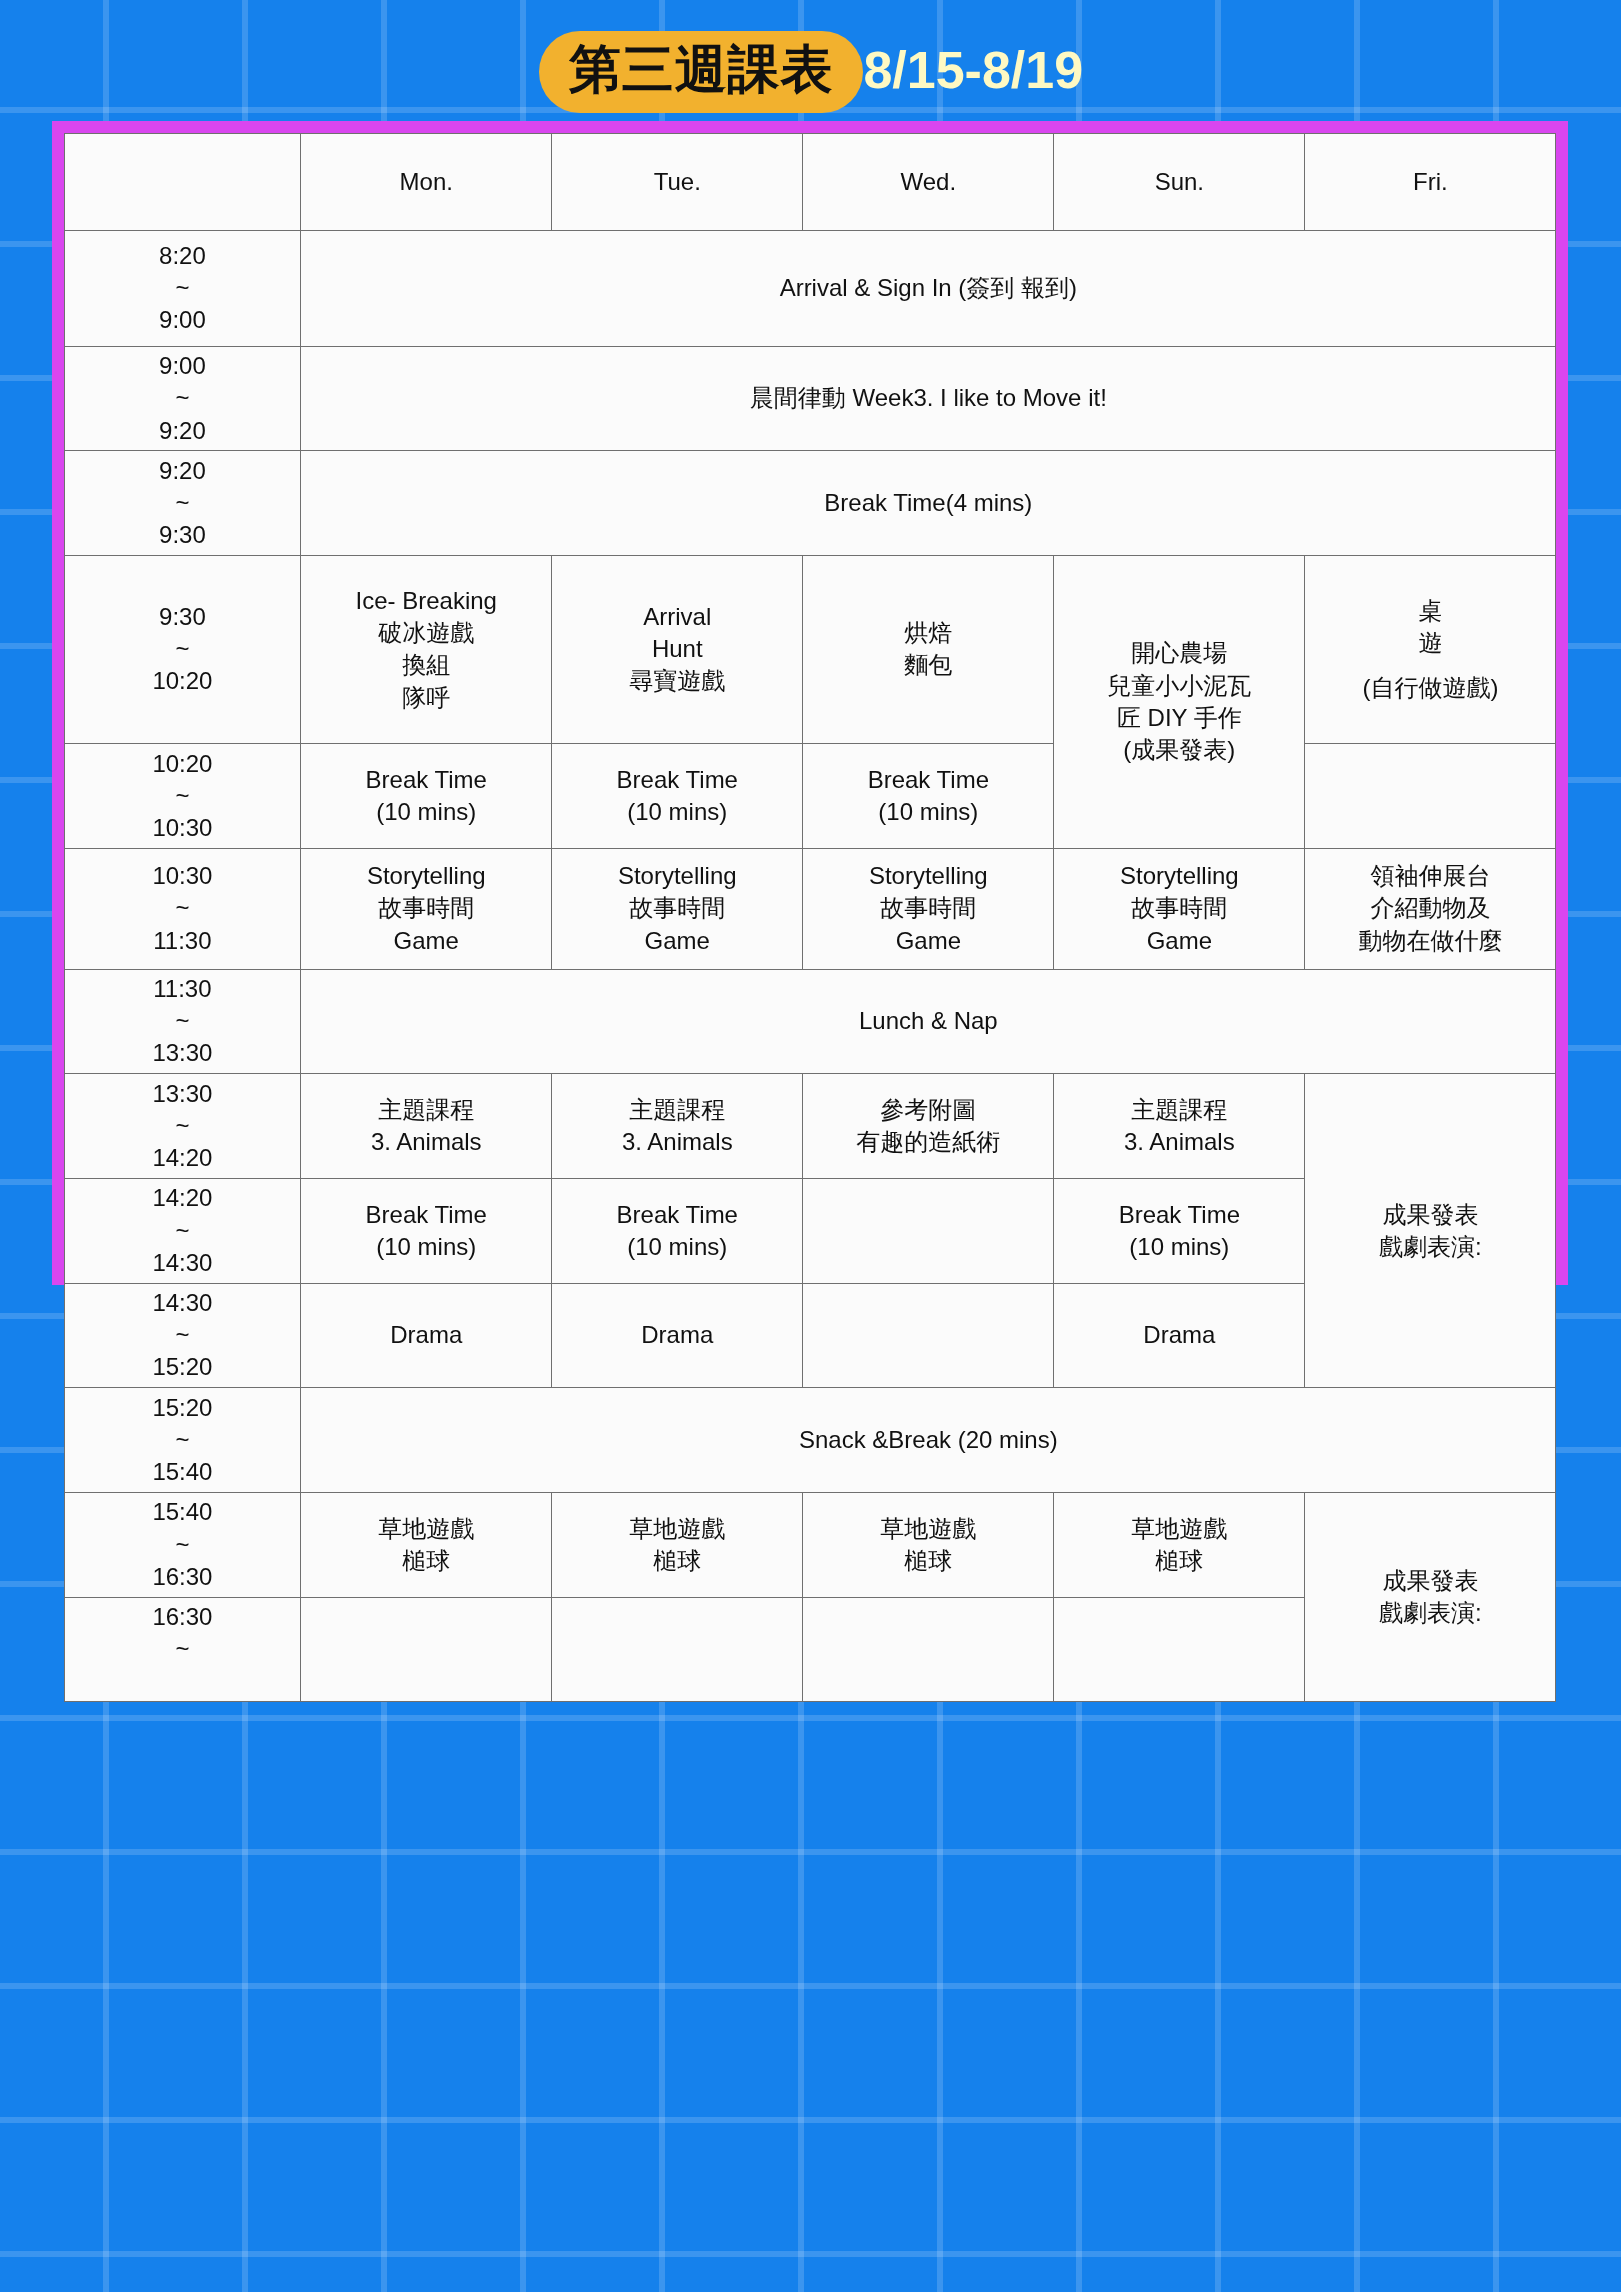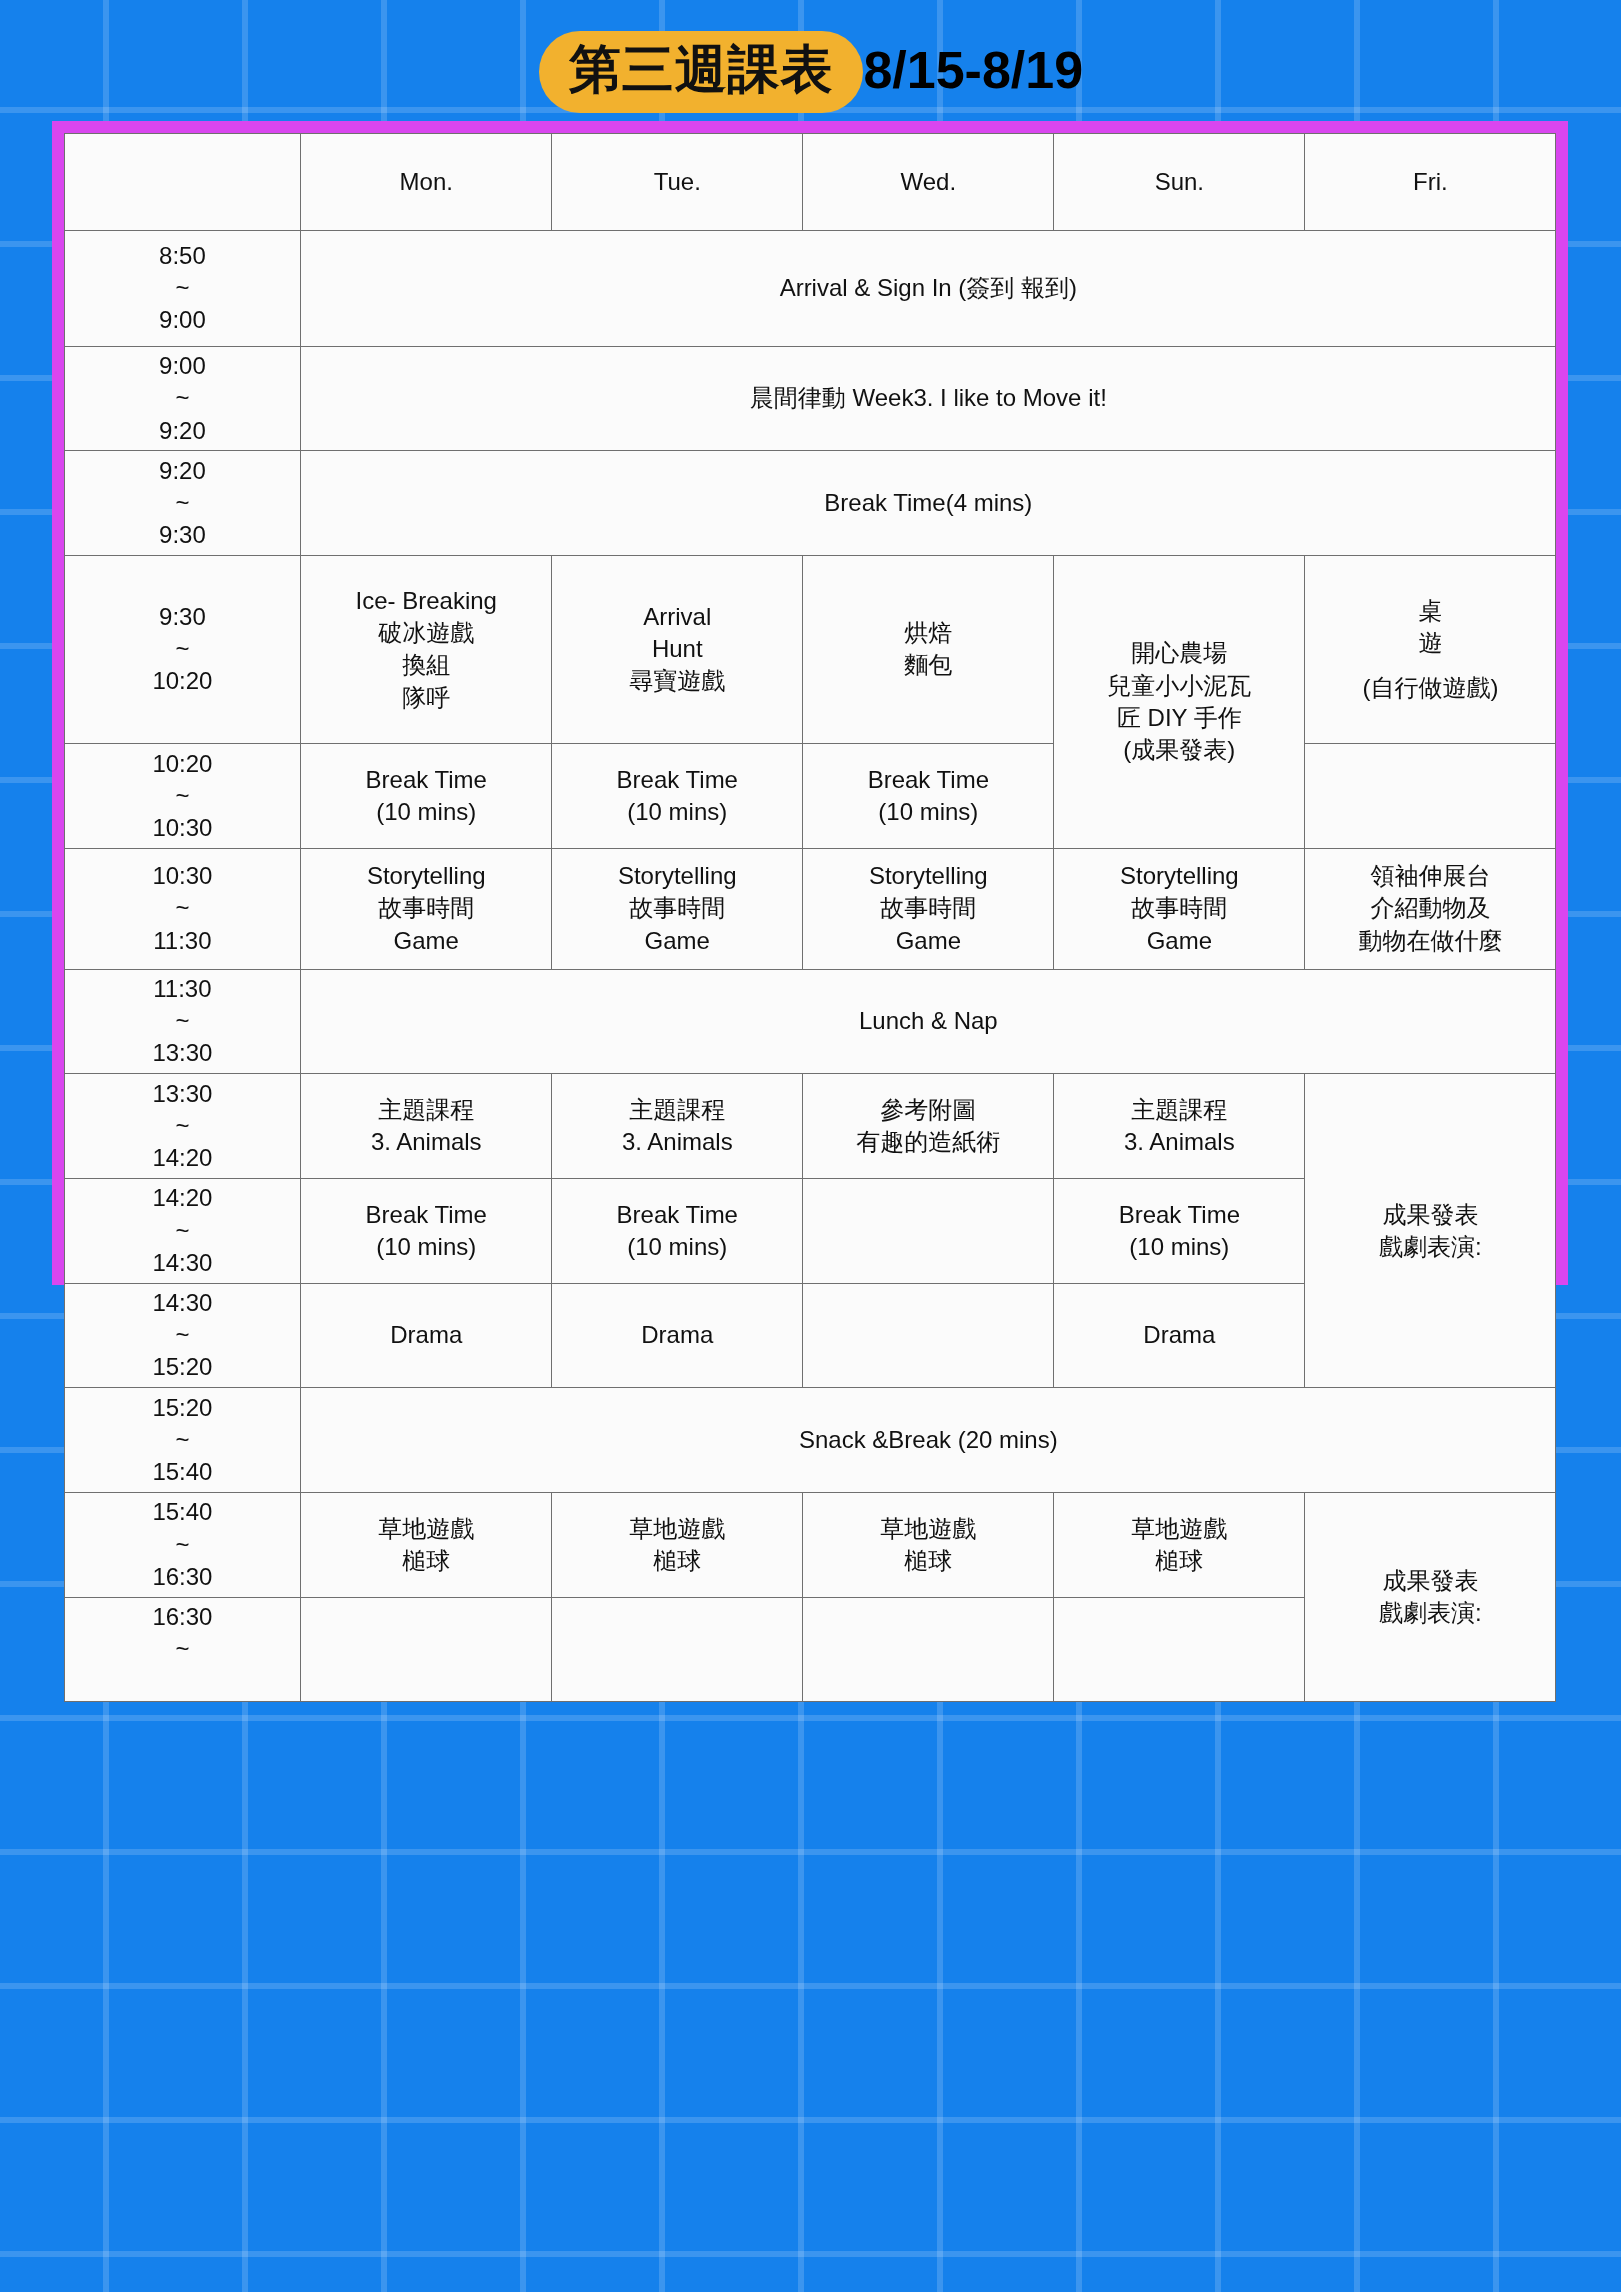--- a/index.html
+++ b/index.html
@@ -43,21 +43,21 @@
     color: #111111;
     border-radius: 43px;
     padding: 10.7px 30px 16px 30px;
     font-size: 52px;
     font-weight: bold;
     line-height: 1.05;
     letter-spacing: 0.9px;
     white-space: nowrap;
   }
   #date-range {
-    color: #000000;
+    color: #fef9c3;
     font-size: 52px;
     font-weight: bold;
     letter-spacing: 0px;
     white-space: nowrap;
     padding-bottom: 3.6px;
   }
 
   
   #table-frame {
     position: absolute;
@@ -137,21 +137,21 @@
         <tr>
           <td class="corner-head"></td>
           <td class="day-head">Mon.</td>
           <td class="day-head">Tue.</td>
           <td class="day-head">Wed.</td>
           <td class="day-head">Sun.</td>
           <td class="day-head">Fri.</td>
         </tr>
         <tr style="height: 116px;">
           <td class="time-cell">
-            <span class="tl">8:50</span>
+            <span class="tl">8:20</span>
             <span class="tl">~</span>
             <span class="tl">9:00</span>
           </td>
           <td colspan="5" class="wide">Arrival &amp; Sign In (簽到 報到)</td>
         </tr>
         <tr style="height: 99px;">
           <td class="time-cell">
             <span class="tl">9:00</span>
             <span class="tl">~</span>
             <span class="tl">9:20</span>

